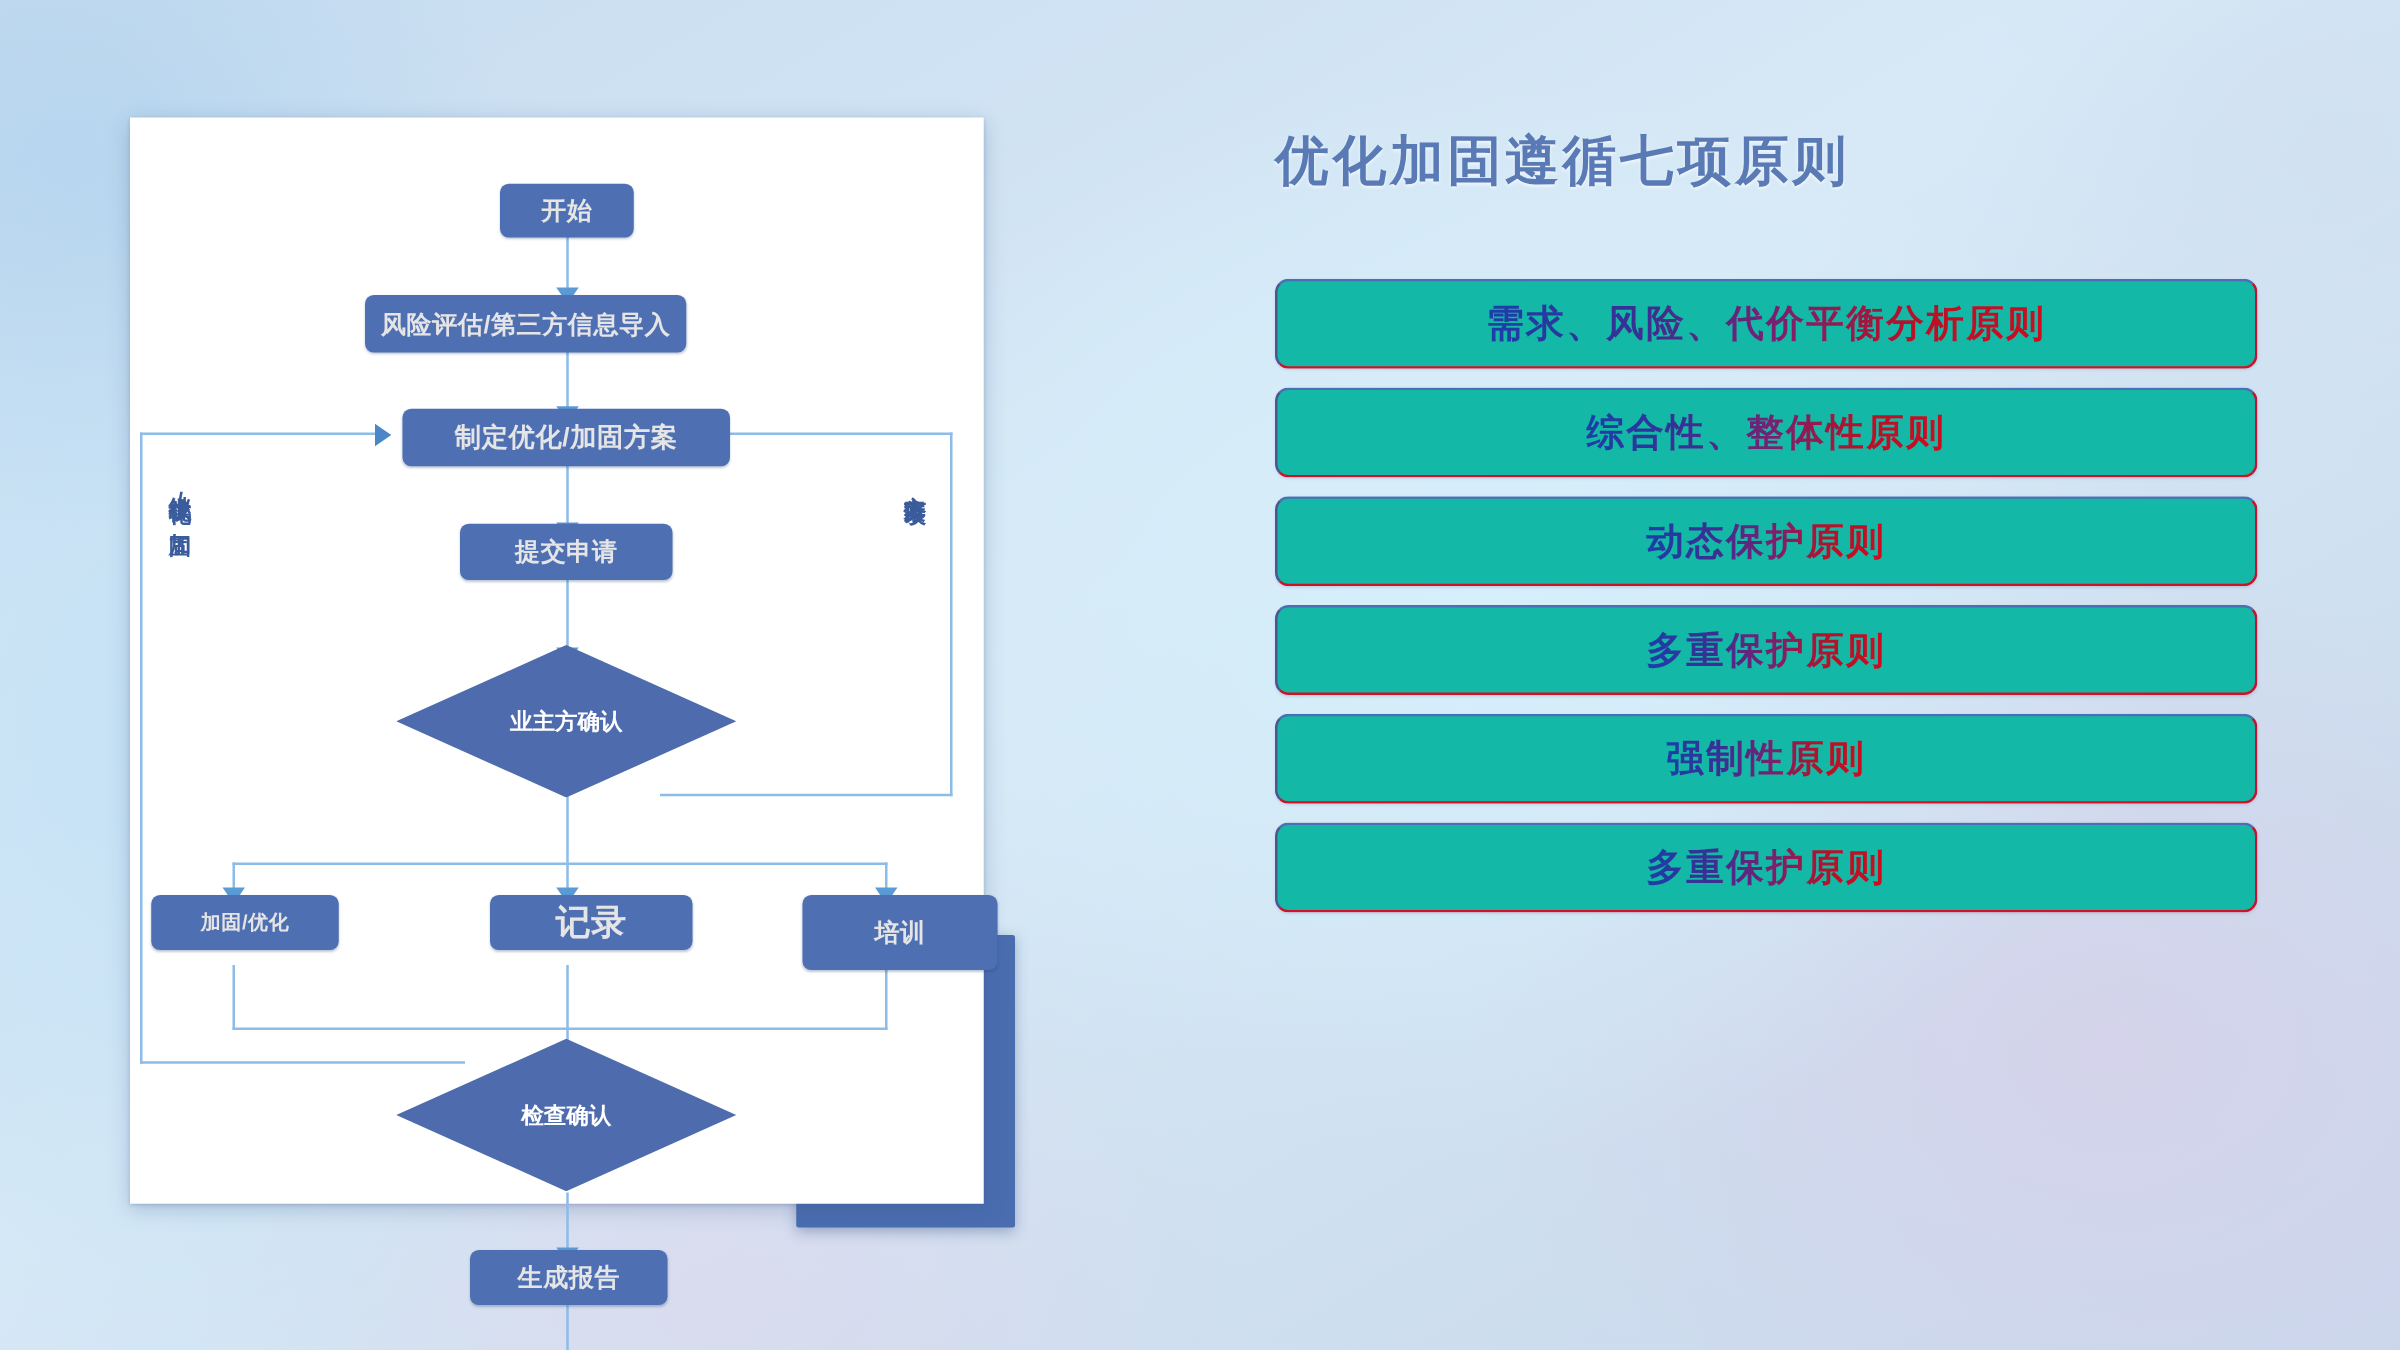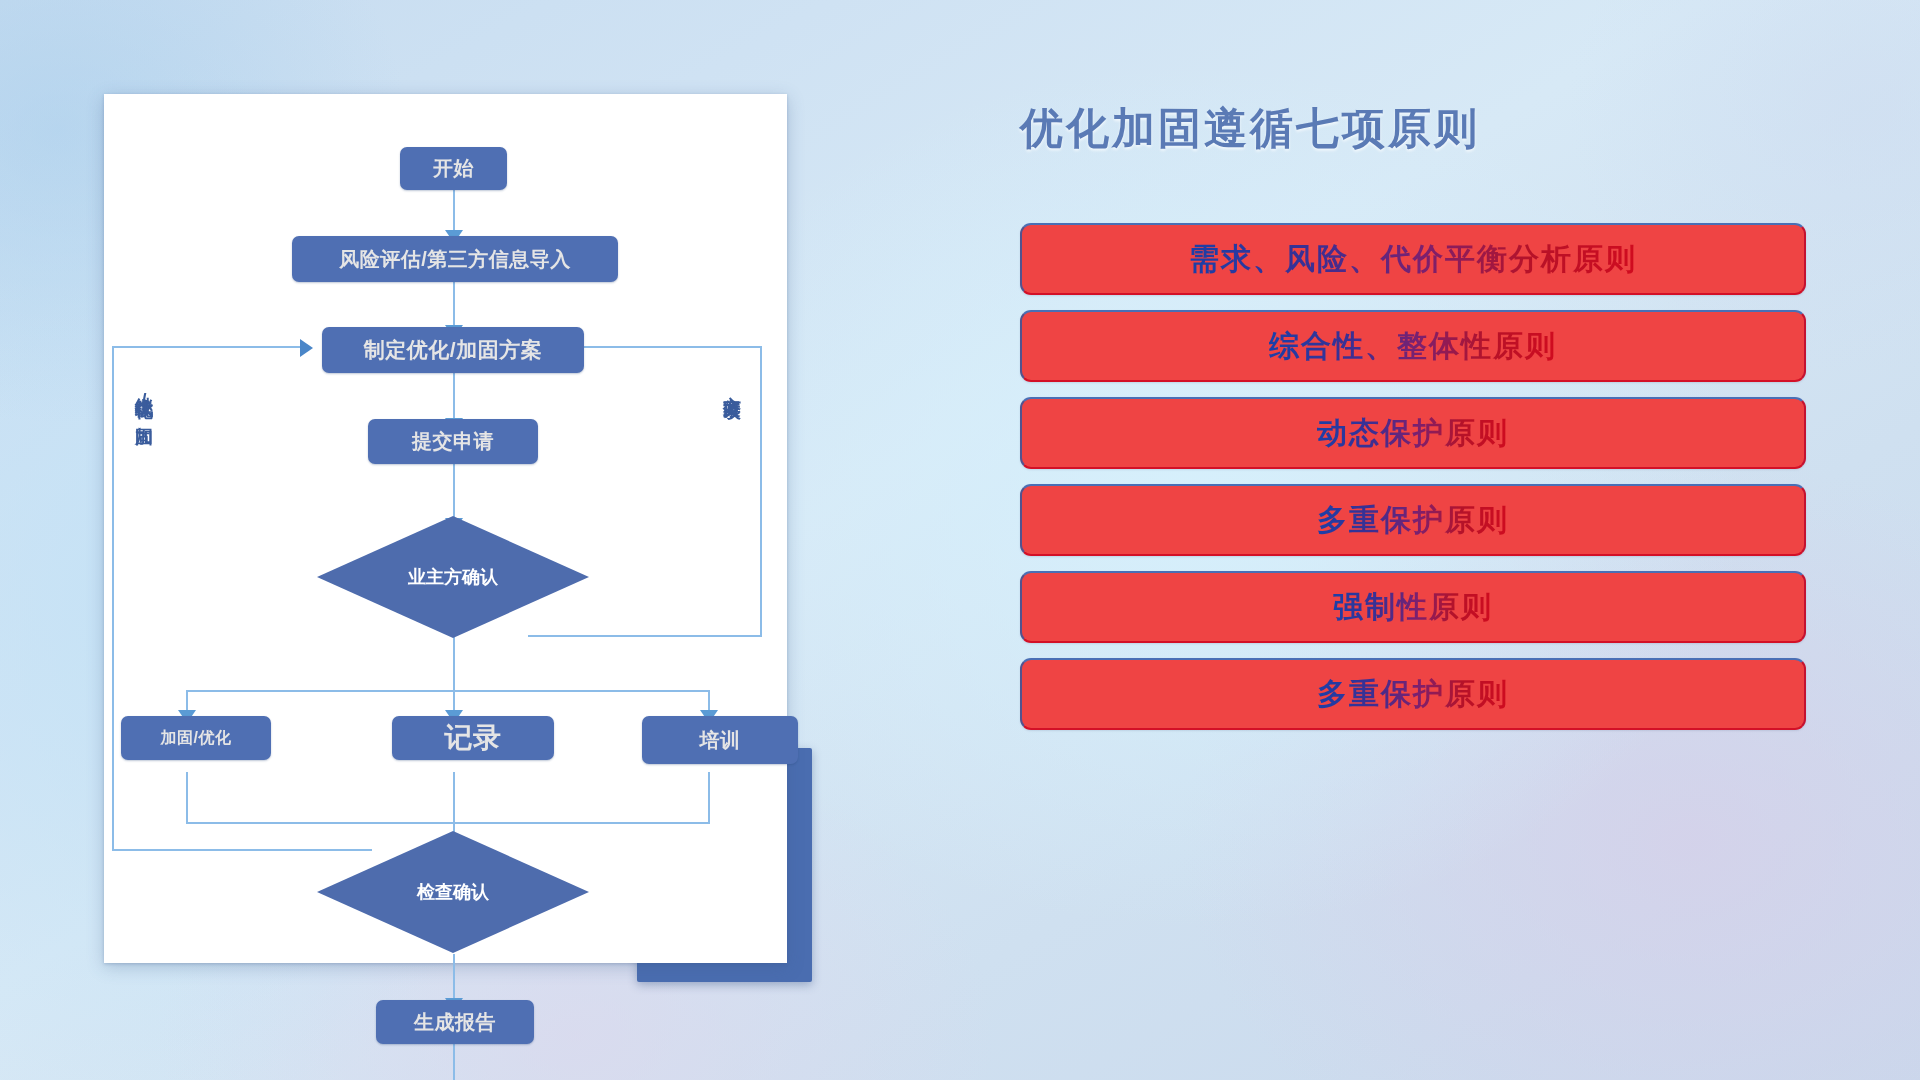--- a/index.html
+++ b/index.html
@@ -59,21 +59,21 @@
   
   .right-panel{ position:absolute; left:1020px; top:100px; width:800px; height:900px; }
   .rp-title{
     position:absolute; top:0; left:0; width:800px; text-align:left;
     font-size:43px; font-weight:bold; color:#5a7ab5; letter-spacing:3px;
     text-shadow:0 2px 3px rgba(255,255,255,.7);
   }
   .principles{ position:absolute; top:123px; left:0; width:786px; }
   .pbox{
     position:relative; height:72px; margin-bottom:15px;
-    background:#ef4444; border-radius:11px;
+    background:#14b8a6; border-radius:11px;
     border-top:2px solid #4a6fb5;
     border-left:2px solid #52538f;
     border-right:2px solid #c41230;
     border-bottom:2px solid #d31027;
     display:flex; align-items:center; justify-content:center;
     box-shadow:0 1px 2px rgba(90,110,150,.18);
   }
   .pbox span{
     font-size:30px; font-weight:600; letter-spacing:2px;
     font-family:"Liberation Serif","DejaVu Serif",serif;
@@ -131,33 +131,33 @@
     <div class="line ln-v" style="left:349px; top:678px; height:110px;"></div>
     <div class="arw arw-d" style="left:341px; top:784px;"></div>
 
     <div class="line ln-v" style="left:349px; top:860px; height:48px;"></div>
     <div class="arw arw-d" style="left:341px; top:904px;"></div>
 
     <div class="line ln-v" style="left:349px; top:948px; height:44px;"></div>
 
     <div class="node" style="left:296px; top:53px; width:107px; height:43px; font-size:20px;">开始</div>
 
-    <div class="node" style="left:188px; top:142px; width:326px; height:46px; font-size:20px;">风险评估/第三方信息导入</div>
+    <div class="node" style="left:188px; top:142px; width:257px; height:46px; font-size:20px;">风险评估/第三方信息导入</div>
 
     <div class="node" style="left:218px; top:233px; width:262px; height:46px; font-size:21px;">制定优化/加固方案</div>
 
     <div class="node" style="left:264px; top:325px; width:170px; height:45px; font-size:20px;">提交申请</div>
 
     <div class="diamond" style="left:213px; top:422px; width:272px; height:122px; font-size:18px;">业主方确认</div>
 
     <div class="node" style="left:17px; top:622px; width:150px; height:44px; font-size:16px;">加固/优化</div>
 
     <div class="node" style="left:268px; top:622px; width:162px; height:44px; font-size:28px;margin-left:20px;">记录</div>
 
-    <div class="node" style="left:538px; top:622px; width:156px; height:48px; font-size:20px;">培训</div>
+    <div class="node" style="left:538px; top:622px; width:156px; height:60px; font-size:20px;">培训</div>
 
     <div class="diamond" style="left:213px; top:737px; width:272px; height:122px; font-size:18px;">检查确认</div>
 
     <div class="node" style="left:272px; top:906px; width:158px; height:44px; font-size:20px;">生成报告</div>
 
   </div>
 </div>
 
 <div class="right-panel">
   <div class="rp-title">优化加固遵循七项原则</div>

